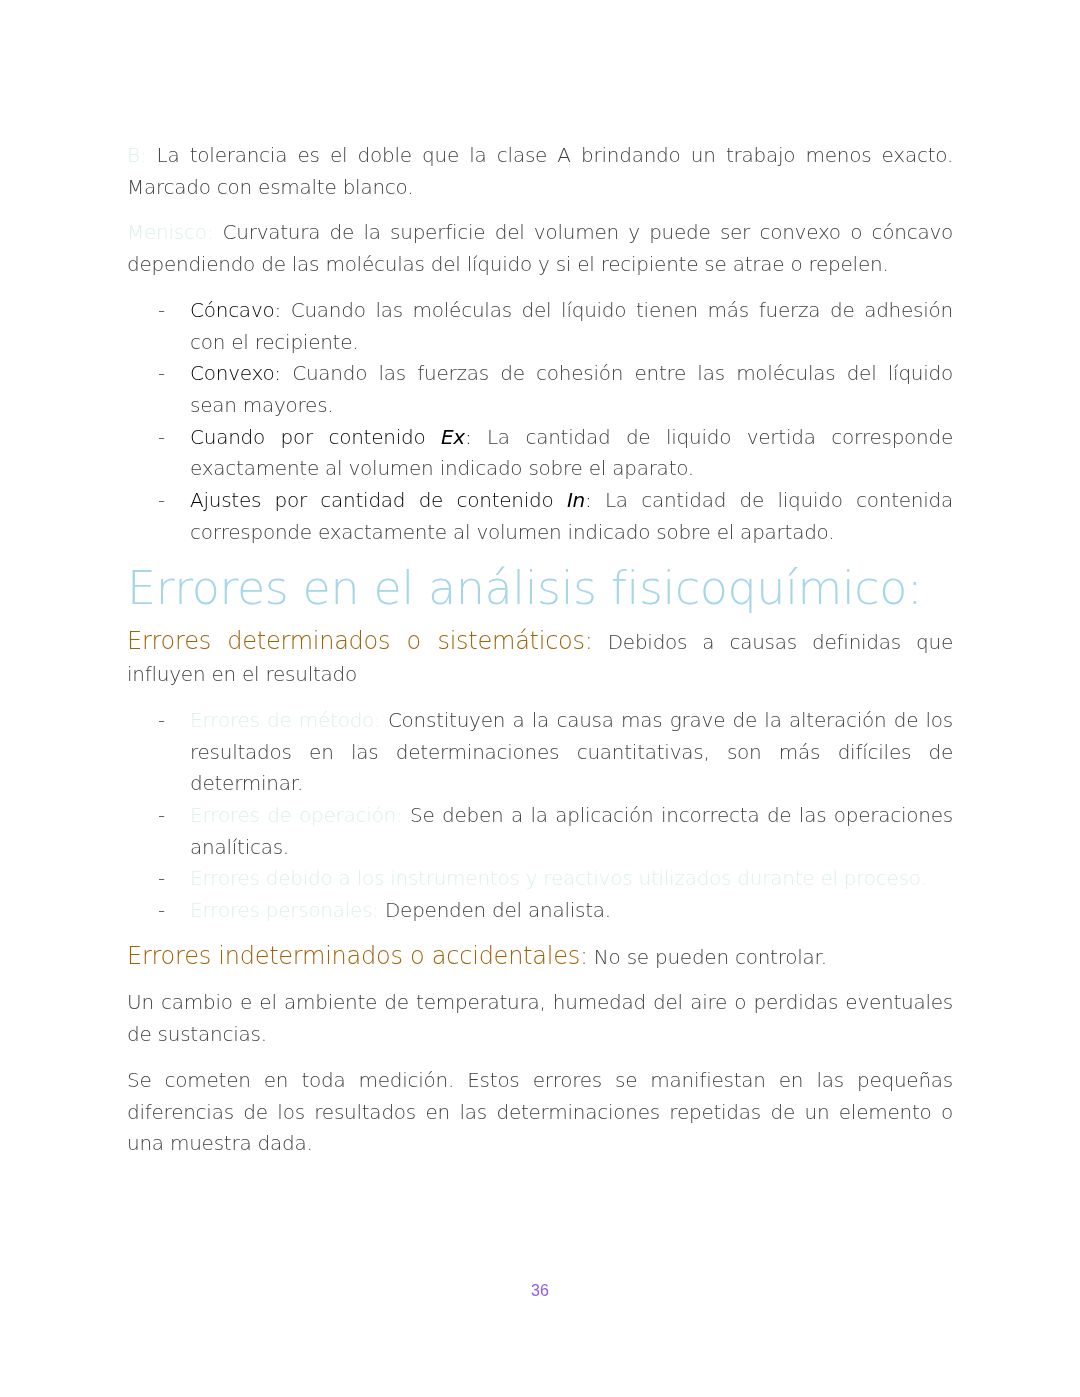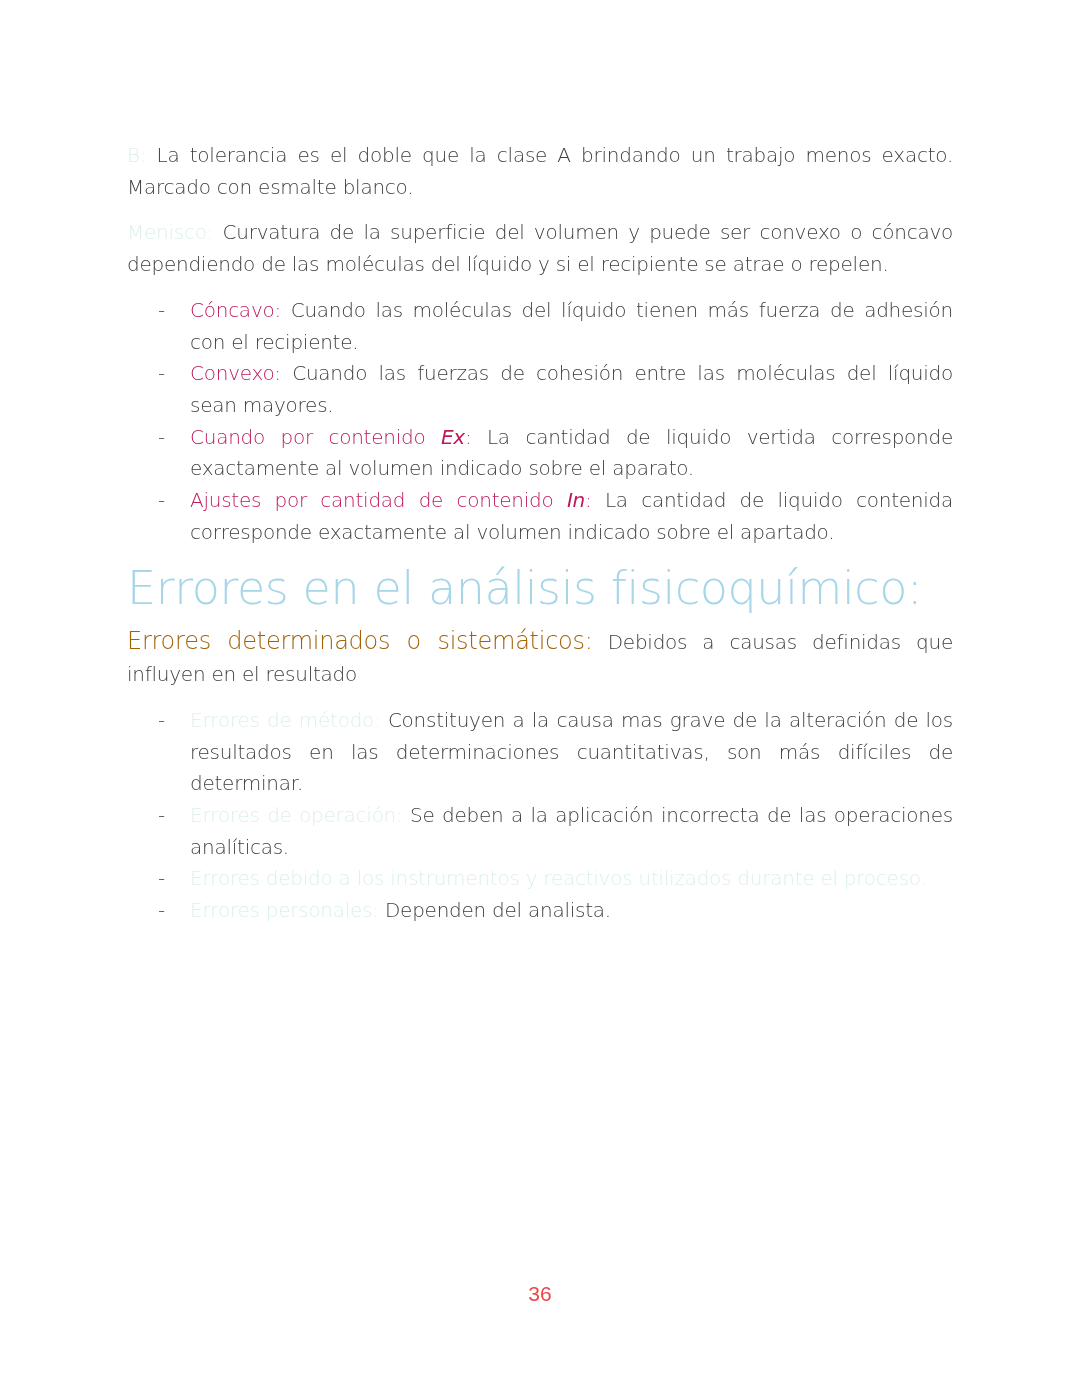--- a/index.html
+++ b/index.html
@@ -23,21 +23,21 @@
   }
   .para {
     font-size: 20px;
     line-height: 31.7px;
     text-align: justify;
     margin: 0 0 14px 0;
     letter-spacing: -0.25px;
     font-weight: 300;
   }
   .label-mint { color: #dcf0ec; }
-  .label-hot { color: #be185d; }
+  .label-hot { color: #000000; }
   .label-salmon { color: #a16207; }
   .label-salmon.big { font-size: 24px; }
   .em { font-style: italic; }
   ul.dash {
     list-style: none;
     margin: 0 0 14px 0;
     padding: 0;
   }
   ul.dash li {
     position: relative;
@@ -61,22 +61,22 @@
     margin: 18px 0 16px 0;
     line-height: 44px;
     letter-spacing: -0.4px;
   }
   .page-number {
     position: absolute;
     top: 1282px;
     left: 0;
     width: 1080px;
     text-align: center;
-    font-size: 21px;
-    color: #ef4444;
+    font-size: 16px;
+    color: #8b5cf6;
     font-family: "Liberation Sans", sans-serif;
   }
 </style>
 </head>
 <body>
 
 <div class="page">
 
   <p class="para">
     <span class="label-mint">B:</span><span> La tolerancia es el doble que la clase A brindando un trabajo menos exacto. Marcado con esmalte blanco.</span>
@@ -123,18 +123,23 @@
     <li>
       <span class="dash-mark">-</span>
       <span class="label-mint">Errores debido a los instrumentos y reactivos utilizados durante el proceso.</span><span></span>
     </li>
     <li>
       <span class="dash-mark">-</span>
       <span class="label-mint">Errores personales:</span><span> Dependen del analista.</span>
     </li>
   </ul>
 
+  <p class="para">
+    <span class="label-salmon big">Errores indeterminados o accidentales:</span><span> No se pueden controlar.</span>
+  </p>
 
+  <p class="para">Un cambio e el ambiente de temperatura, humedad del aire o perdidas eventuales de sustancias.</p>
 
+  <p class="para">Se cometen en toda medición. Estos errores se manifiestan en las pequeñas diferencias de los resultados en las determinaciones repetidas de un elemento o una muestra dada.</p>
 
 </div>
 
 <div class="page-number">36</div>
 
 </body></html>

